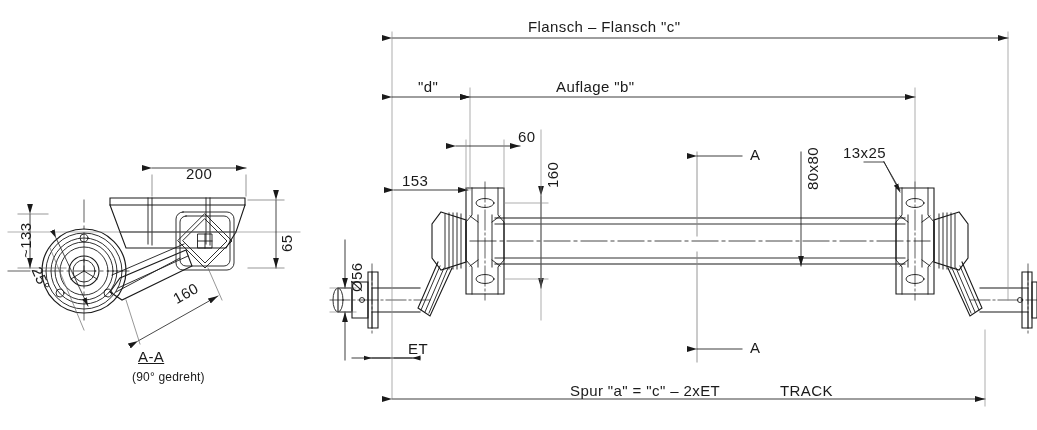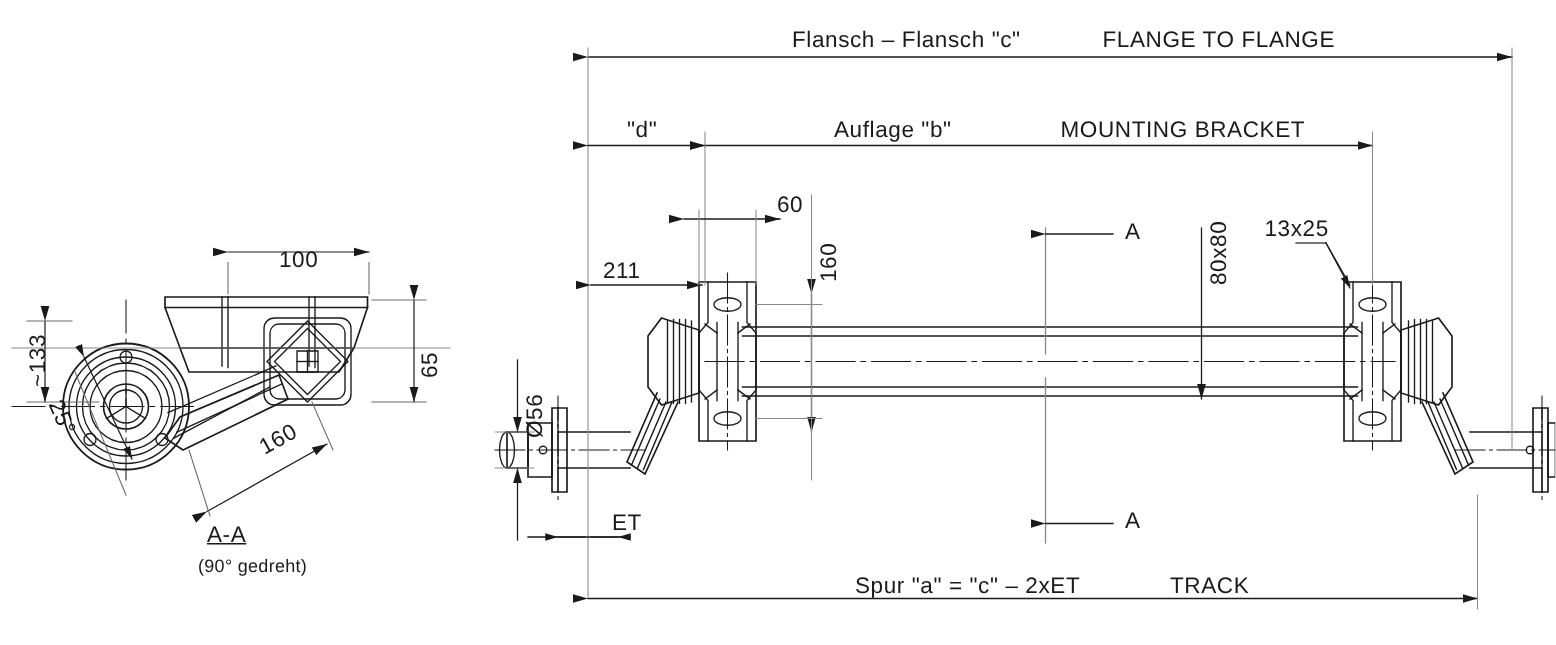--- a/index.html
+++ b/index.html
@@ -232,41 +232,39 @@
         <path d="M352,358 L420,358"></path>
 
         <path d="M392,399 L985,399" marker-start="url(#ar)" marker-end="url(#ar)"></path>
         <path d="M985,330 L985,406" stroke="#8a8a8a" stroke-width="0.7"></path>
       </g>
 
     </g>
   </svg>
 
   <div class="lbl dim" style="left:528px;top:18px;">Flansch – Flansch "c"</div>
-  <div class="lbl dim" style="left:735px;top:18px;">FLANGE TO FLANGE</div>
 
   <div class="lbl dim" style="left:418px;top:78px;">"d"</div>
   <div class="lbl dim" style="left:556px;top:78px;">Auflage "b"</div>
-  <div class="lbl dim" style="left:707px;top:78px;">MOUNTING BRACKET</div>
 
   <div class="lbl dim" style="left:570px;top:382px;">Spur "a" = "c" – 2xET</div>
   <div class="lbl dim" style="left:780px;top:382px;">TRACK</div>
 
-  <div class="lbl dim" style="left:402px;top:172px;">211</div>
+  <div class="lbl dim" style="left:402px;top:172px;">153</div>
   <div class="lbl dim" style="left:518px;top:128px;">60</div>
   <div class="lbl dim rot90" style="left:544px;top:188px;">160</div>
   <div class="lbl dim rot90" style="left:804px;top:190px;">80x80</div>
   <div class="lbl dim" style="left:843px;top:144px;">13x25</div>
   <div class="lbl dim rot90" style="left:348px;top:292px;">Ø56</div>
   <div class="lbl dim" style="left:408px;top:340px;">ET</div>
 
   <div class="lbl dim" style="left:750px;top:146px;">A</div>
   <div class="lbl dim" style="left:750px;top:339px;">A</div>
 
-  <div class="lbl dim" style="left:186px;top:165px;">100</div>
+  <div class="lbl dim" style="left:186px;top:165px;">200</div>
   <div class="lbl dim rot90" style="left:278px;top:252px;">65</div>
   <div class="lbl dim" style="left:170px;top:292px;transform:rotate(-29deg);transform-origin:0 0;">160</div>
   <div class="lbl dim rot90" style="left:17px;top:258px;">~133</div>
   <div class="lbl dim" style="left:44px;top:264px;transform:rotate(66deg);transform-origin:0 0;">25°</div>
 
   <div class="lbl title" style="left:138px;top:348px;">A-A</div>
   <div class="lbl sub" style="left:132px;top:370px;">(90° gedreht)</div>
 
 </div>
 

